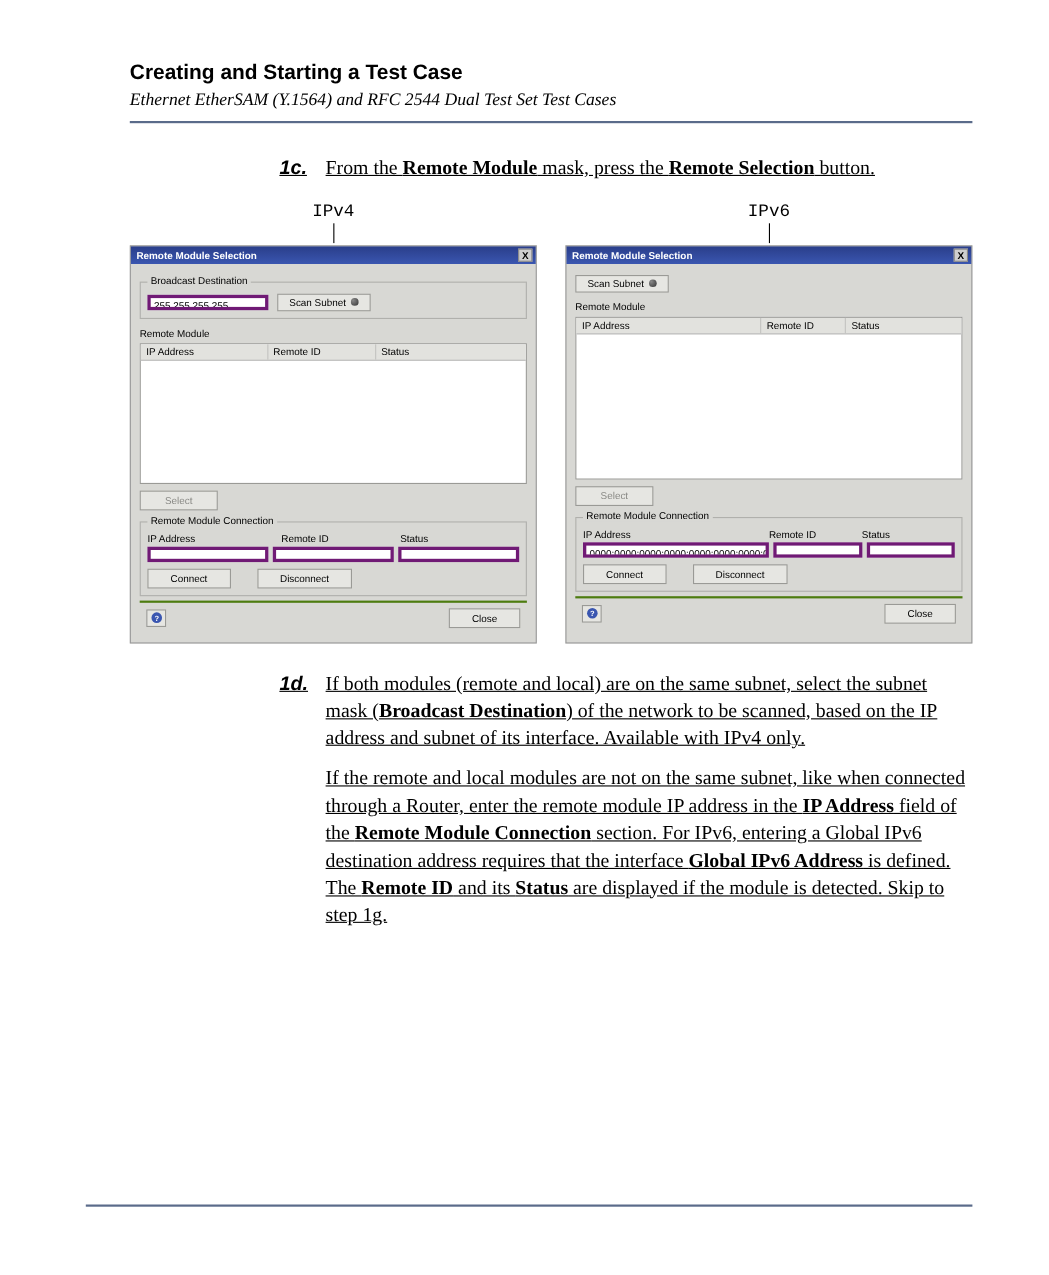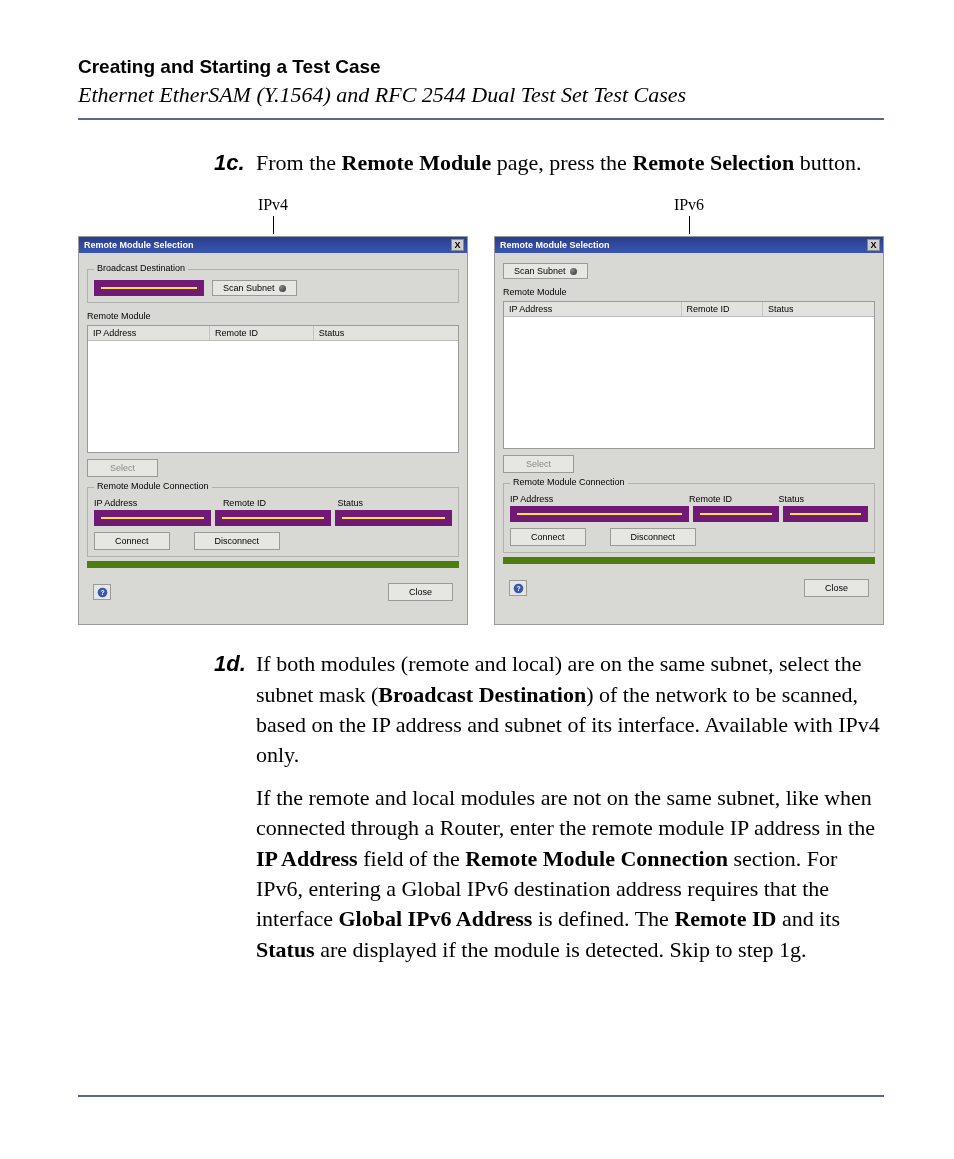--- a/index.html
+++ b/index.html
@@ -7,42 +7,44 @@
   body {
     width: 954px;
     height: 1159px;
     background: #fff;
     font-family: Georgia, 'Times New Roman', serif;
     color: #000;
     position: relative;
   }
   .page {
     padding: 56px 70px 40px 78px;
+    margin-left: 40px;
   }
   .page-title {
     font-family: Arial, Helvetica, sans-serif;
     font-weight: bold;
     font-size: 19px;
     margin: 0 0 4px 0;
   }
   .subtitle {
     font-style: italic;
-    font-size: 22px;
+    font-size: 16px;
     margin: 0 0 10px 0;
   }
   .hr {
     border: none;
     border-top: 2px solid #5a6b8a;
     margin: 0 0 28px 0;
   }
   .step-block {
     margin-left: 136px;
     margin-right: 0;
-    font-size: 22px;
+    font-size: 18px;
     line-height: 1.38;
+    text-decoration: underline;
   }
   .step-row {
     display: flex;
   }
   .step-num {
     width: 42px;
     flex: 0 0 42px;
     font-family: Arial, Helvetica, sans-serif;
     font-weight: bold;
     font-style: italic;
@@ -57,20 +59,21 @@
     gap: 26px;
     margin-top: 18px;
     font-size: 16px;
     font-family: Georgia, serif;
   }
   .label-col {
     flex: 1;
     display: flex;
     flex-direction: column;
     align-items: center;
+    font-family: Liberation Mono, monospace;
   }
   .label-col .pointer {
     width: 1px;
     height: 18px;
     background: #000;
     margin-top: 2px;
   }
   .dialogs-row {
     display: flex;
     gap: 26px;
@@ -139,22 +142,22 @@
     font-size: 9px;
     display: inline-flex;
     align-items: center;
     gap: 4px;
   }
   .scanbtn .dot {
     width: 7px; height: 7px; border-radius: 50%;
     background: radial-gradient(circle at 30% 30%, #888, #333);
   }
   .textfield {
-    background: #fde047;
-    border: 7px solid #701a75;
+    background: #ffffff;
+    border: 3px solid #701a75;
     padding: 1px 3px;
     font-size: 9px;
     height: 14px;
     line-height: 12px;
     overflow: hidden;
     white-space: nowrap;
   }
   .list-area {
     background: #fff;
     border: 1px solid #9a9a96;
@@ -199,22 +202,22 @@
   .conn-fields .textfield { flex: 1; }
   .conn-btns {
     display: flex;
     gap: 24px;
   }
   .conn-btns .btn { padding: 3px 20px; }
   .dlg-footer {
     display: flex;
     justify-content: space-between;
     align-items: center;
-    border-top: 7px solid #4d7c0f;
-    padding: 15px 6px;
+    border-top: 2px solid #4d7c0f;
+    padding: 5px 6px;
     margin-top: 4px;
   }
   .help-btn {
     width: 18px; height: 16px;
     background: #e6e6e2;
     border: 1px solid #9a9a96;
     display: flex;
     align-items: center;
     justify-content: center;
   }
@@ -247,21 +250,21 @@
 
 <div class="page">
   <h2 class="page-title">Creating and Starting a Test Case</h2>
   <p class="subtitle">Ethernet EtherSAM (Y.1564) and RFC 2544 Dual Test Set Test Cases</p>
   <hr class="hr">
 
   <div class="step-block">
     <div class="step-row">
       <div class="step-num">1c.</div>
       <div class="step-text">
-        <span>From the </span><span class="bold">Remote Module</span><span> page, press the </span><span class="bold">Remote Selection</span><span> button.</span>
+        <span>From the </span><span class="bold">Remote Module</span><span> mask, press the </span><span class="bold">Remote Selection</span><span> button.</span>
       </div>
     </div>
   </div>
 
   <div class="labels-row">
     <div class="label-col">
       <span>IPv4</span>
       <div class="pointer"></div>
     </div>
     <div class="label-col">

